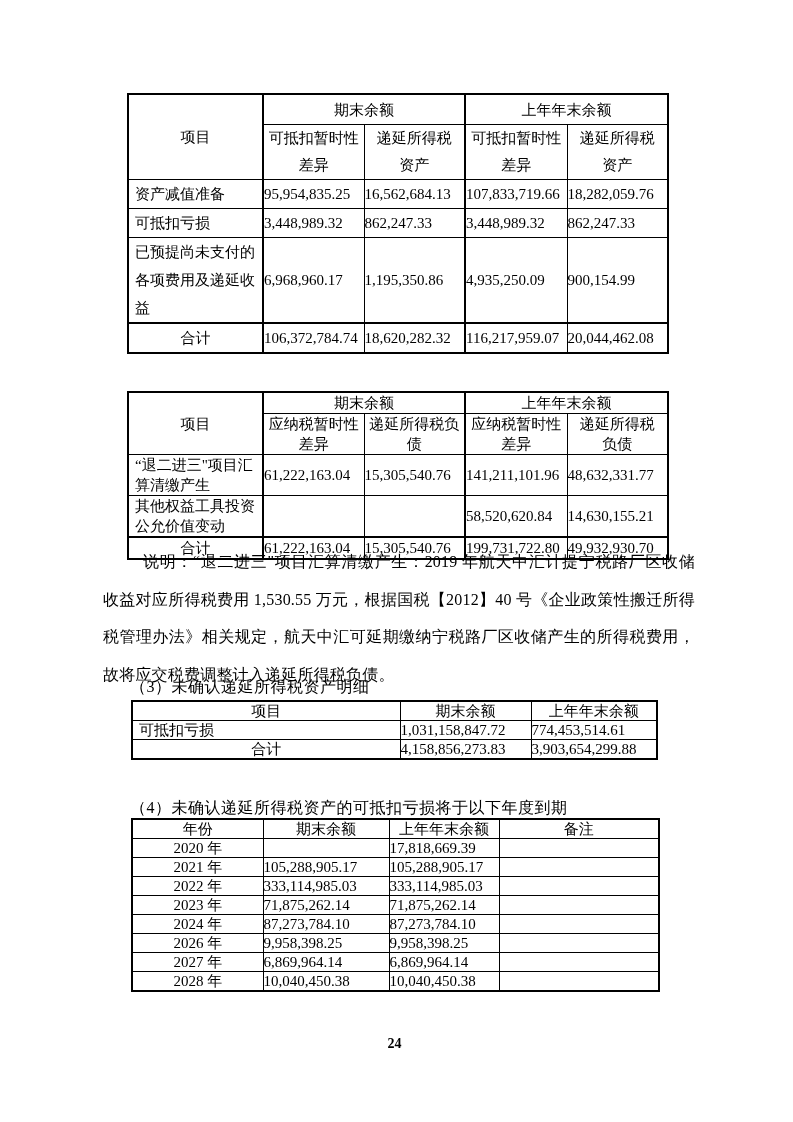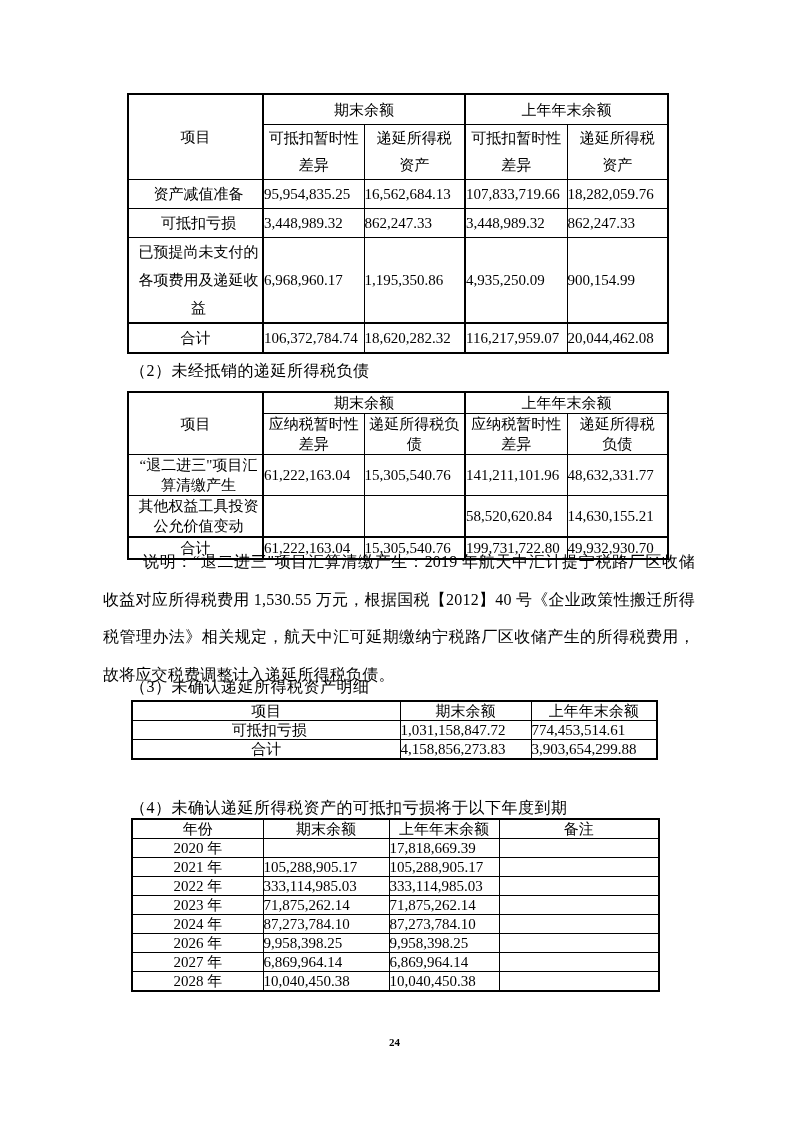--- a/index.html
+++ b/index.html
@@ -5,21 +5,21 @@
   html,body{margin:0;padding:0;background:#ffffff;}
   body{width:793px;height:1122px;position:relative;font-family:"Liberation Serif","DejaVu Serif",serif;color:#000;}
   .page{position:relative;width:793px;height:1122px;background:#fff;overflow:hidden;}
 
   table.t{border-collapse:collapse;table-layout:fixed;border:2px solid #000;position:absolute;background:#fff;}
   table.t td{border:1px solid #000;vertical-align:middle;overflow:hidden;padding:0;}
   .gb{border-left-width:2px !important;}
   tr.tt td{border-top-width:2px !important;}
   .c{text-align:center;}
   .num{text-align:left;padding-right:6px !important;}
-  .lab{text-align:center;padding-left:6px !important;}
+  .lab{text-align:left;padding-left:6px !important;}
   .pre{white-space:pre-line;}
 
   
   #t1{left:127px;top:93px;width:540px;}
   #t1 td{font-size:15px;line-height:28px;}
   #t1 tr.h td{height:29px;line-height:20px;}
   #t1 tr.h2 td{height:54px;line-height:27px;}
   #t1 tr.tt td{height:28px;}
 
   
@@ -38,21 +38,21 @@
   #t4 td{font-size:15px;line-height:18px;height:17px;}
 
   .hd{position:absolute;font-size:16px;line-height:26px;letter-spacing:0.5px;white-space:nowrap;}
   #h2x{left:130px;top:358px;}
   #h3x{left:130px;top:674px;}
   #h4x{left:130px;top:795px;}
 
   #note{position:absolute;left:103px;top:543px;width:592px;font-size:16px;line-height:37.6px;
         text-align:justify;text-indent:40px;letter-spacing:0.2px;}
 
-  #pageno{position:absolute;left:0;top:1036px;width:789px;text-align:center;font-size:11px;font-weight:600;}
+  #pageno{position:absolute;left:0;top:1036px;width:789px;text-align:center;font-size:14px;font-weight:600;}
 </style>
 </head>
 <body>
 
 <div class="page">
 
   <table id="t1" class="t">
     <colgroup>
         <col style="width:135px">
         <col style="width:101px">
@@ -102,21 +102,20 @@
     <tr class="tt">
       <td class="c">合计</td>
       <td class="num gb">106,372,784.74</td>
       <td class="num">18,620,282.32</td>
       <td class="num gb">116,217,959.07</td>
       <td class="num">20,044,462.08</td>
     </tr>
     </tbody>
   </table>
 
-  <div id="h2x" class="hd">（2）未经抵销的递延所得税负债</div>
 
   <table id="t2" class="t">
     <colgroup>
         <col style="width:135px">
         <col style="width:101px">
         <col style="width:101px">
         <col style="width:102px">
         <col style="width:101px">
       </colgroup>
     <tbody>

